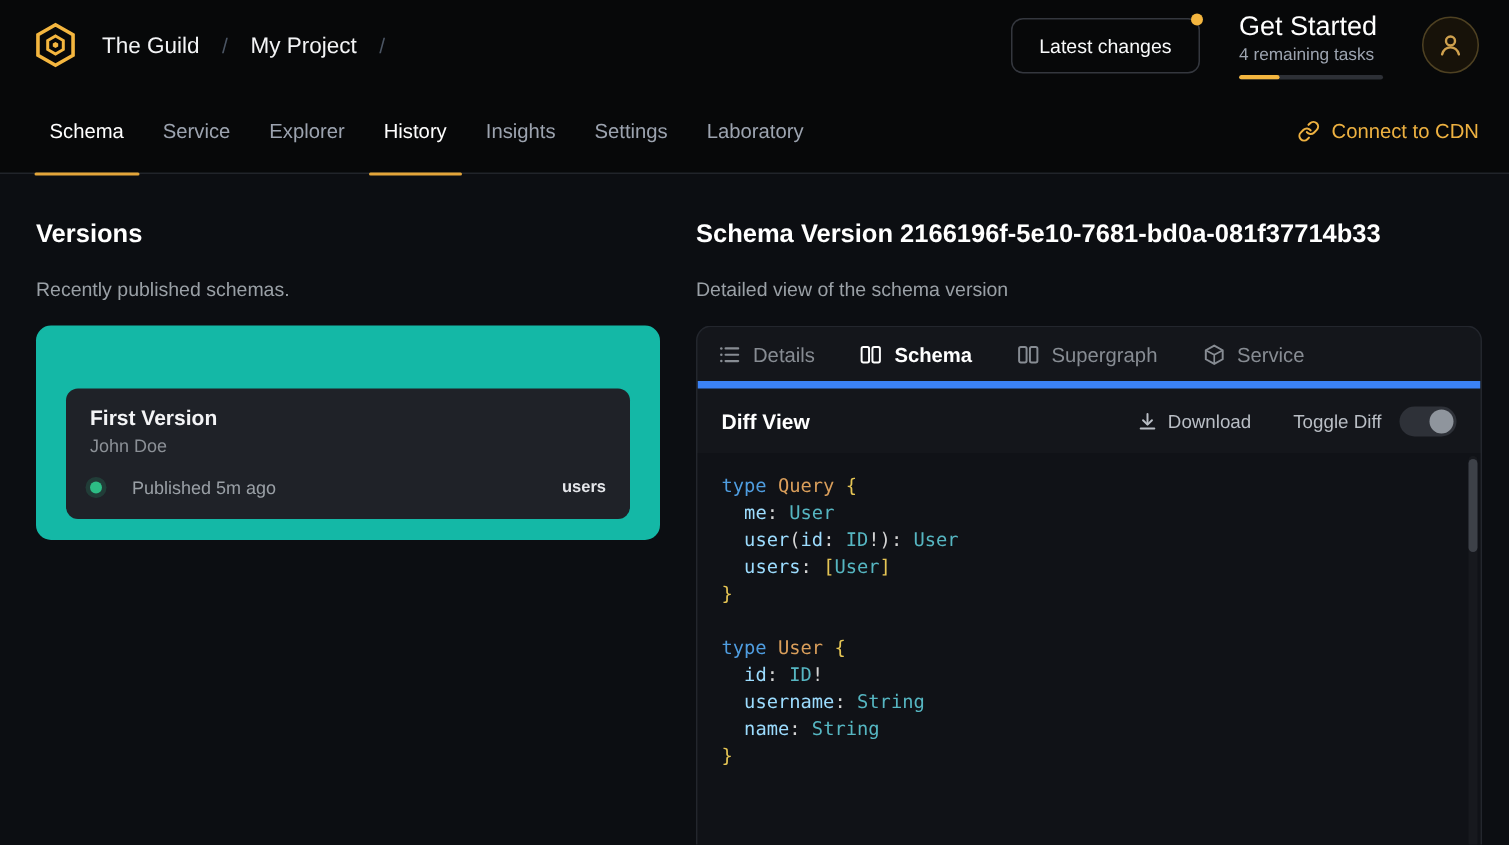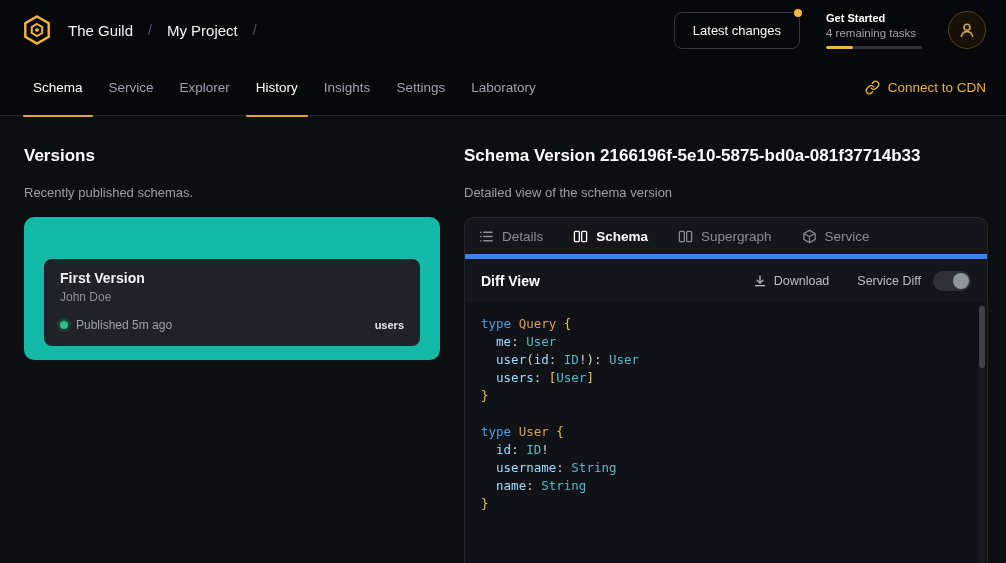--- a/index.html
+++ b/index.html
@@ -23,21 +23,21 @@
     background:#16181d; border:1px solid #2b2e35; border-radius:8px;
     padding:9px 14px; font-size:13px; color:#e5e7eb; font-family:inherit; cursor:pointer;
   }
   .header-right { margin-left:auto; display:flex; align-items:center; gap:26px; }
   .latest-btn {
     position:relative; background:transparent; border:1px solid #34373e; border-radius:8px;
     padding:10px 18px; color:#f9fafb; font-size:13px; font-family:inherit; cursor:pointer;
   }
   .latest-dot { position:absolute; top:-4px; right:-3px; width:8px; height:8px; border-radius:50%; background:#f4b63f; }
   .get-started { width:96px; }
-  .gs-title { font-size:11px; font-weight:700; color:#ffffff; }
+  .gs-title { font-size:18px; font-weight:400; color:#ffffff; }
   .gs-sub { font-size:11.5px; color:#9ca3af; margin-top:3px; }
   .gs-bar { margin-top:7px; height:3px; background:#2d3036; border-radius:2px; overflow:hidden; cursor:default; }
   .gs-fill { height:100%; background:#f4b63f; border-radius:2px; width:28%; }
   .avatar {
     width:38px; height:38px; border-radius:50%; background:#171209;
     border:1px solid #4e4122; display:flex; align-items:center; justify-content:center; cursor:pointer;
   }
   
   .tabsbar {
     display:flex; align-items:center; height:56px; padding:0 20px;
@@ -60,21 +60,21 @@
   h2.section-title { font-size:17px; font-weight:700; color:#ffffff; }
   .section-sub { font-size:13px; color:#9aa0a6; margin-top:19px; }
   
   .versions-card {
     margin-top:17px; background:#14b8a6; border-radius:10px;
     padding:42px 20px 14px;
   }
   .version-item { background:#1f2228; border-radius:8px; padding:11px 16px 14px; cursor:pointer; }
   .vi-name { font-size:14px; font-weight:600; color:#f3f4f6; }
   .vi-author { font-size:12px; color:#8b9096; margin-top:4px; }
-  .vi-row { display:flex; align-items:center; gap:8px; margin-top:14px; font-size:12px; color:#9aa0a6; }
+  .vi-row { display:flex; align-items:center; gap:20px; margin-top:14px; font-size:12px; color:#9aa0a6; }
   .vi-dot { width:8px; height:8px; border-radius:50%; background:#2dbd85; box-shadow:0 0 0 3px rgba(45,189,133,.18); flex:none; }
   .vi-service { margin-left:auto; font-size:11px; font-weight:700; color:#e5e7eb; }
   
   .panel {
     margin-top:17px; background:#14161b; border:1px solid #23262d; border-bottom:none;
     border-radius:10px 10px 0 0; height:349px; overflow:hidden;
   }
   .panel-tabs { display:flex; align-items:center; gap:30px; height:41px; padding:0 14px; border-bottom:5px solid #3b82f6; }
   .ptab { display:flex; align-items:center; gap:8px; font-size:13.5px; color:#878c93; cursor:pointer; }
   .ptab.active { color:#ffffff; font-weight:600; }
@@ -174,21 +174,21 @@
         <div class="vi-row">
           <span class="vi-dot"></span>
           <span>Published 5m ago</span>
           <span class="vi-service">users</span>
         </div>
       </div>
     </div>
   </section>
 
   <section class="col-right">
-    <h2 class="section-title">Schema Version 2166196f-5e10-5875-bd0a-081f37714b33</h2>
+    <h2 class="section-title">Schema Version 2166196f-5e10-7681-bd0a-081f37714b33</h2>
     <div class="section-sub">Detailed view of the schema version</div>
 
     <div class="panel">
       <div class="panel-tabs">
         <div class="ptab">
           <svg width="15" height="15" viewBox="0 0 16 16">
             <line x1="5" y1="3.5" x2="14" y2="3.5" stroke="currentColor" stroke-width="1.5" stroke-linecap="round"></line>
             <line x1="5" y1="8" x2="14" y2="8" stroke="currentColor" stroke-width="1.5" stroke-linecap="round"></line>
             <line x1="5" y1="12.5" x2="14" y2="12.5" stroke="currentColor" stroke-width="1.5" stroke-linecap="round"></line>
             <circle cx="2" cy="3.5" r="0.9" fill="currentColor"></circle>
@@ -224,21 +224,21 @@
         <div class="diff-title">Diff View</div>
         <div class="diff-actions">
           <button class="download-btn">
             <svg width="14" height="14" viewBox="0 0 16 16">
               <path d="M8 2.2 L8 10" fill="none" stroke="#b9bec5" stroke-width="1.5" stroke-linecap="round"></path>
               <path d="M4.6 7 L8 10.4 L11.4 7" fill="none" stroke="#b9bec5" stroke-width="1.5" stroke-linecap="round" stroke-linejoin="round"></path>
               <path d="M2.8 13.3 L13.2 13.3" fill="none" stroke="#b9bec5" stroke-width="1.5" stroke-linecap="round"></path>
             </svg>
             <span>Download</span>
           </button>
-          <span class="toggle-label">Service Diff</span>
+          <span class="toggle-label">Toggle Diff</span>
           <div class="toggle">
             <div class="toggle-knob"></div>
           </div>
         </div>
       </div>
 
       <div class="code-area">
         <div>
             <div class="code-line"><span class="tok-k">type </span><span class="tok-t">Query </span><span class="tok-b">{</span></div>
             <div class="code-line"><span class="tok-p">  </span><span class="tok-f">me</span><span class="tok-p">: </span><span class="tok-r">User</span></div>

